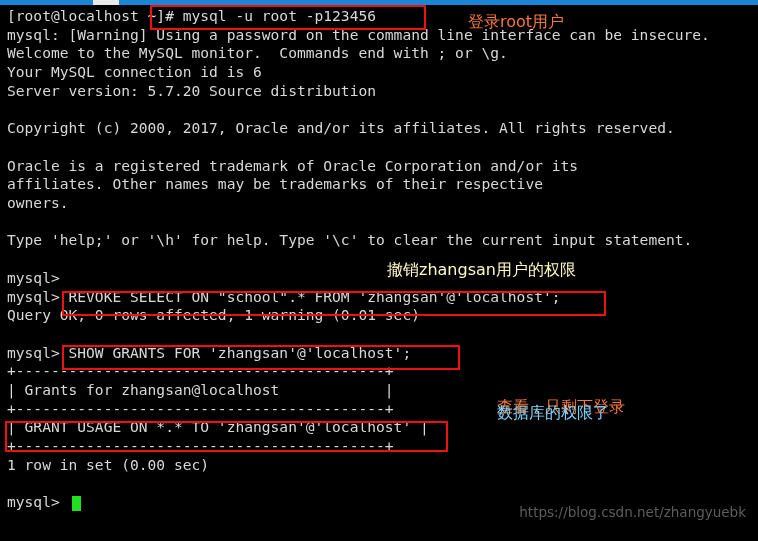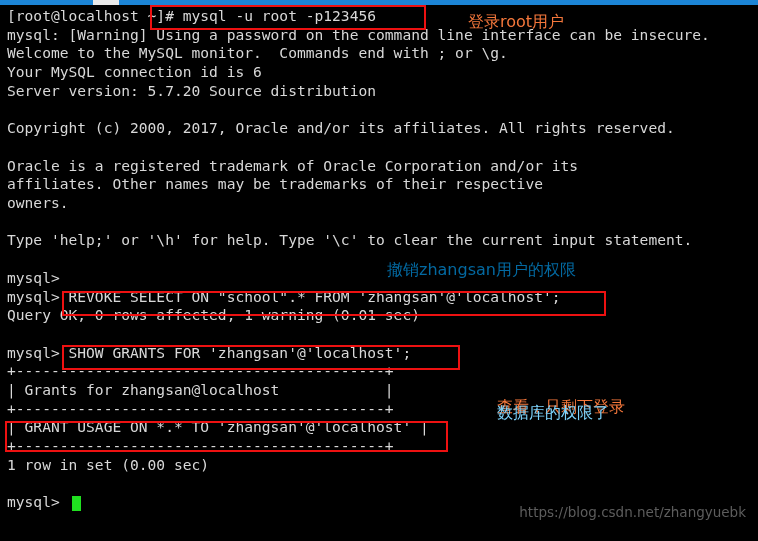--- a/index.html
+++ b/index.html
@@ -107,20 +107,20 @@
   <div id="term"><div class="tline" style="top: 2px;">[root@localhost ~]# mysql -u root -p123456</div><div class="tline" style="top: 20.7px;">mysql: [Warning] Using a password on the command line interface can be insecure.</div><div class="tline" style="top: 39.4px;">Welcome to the MySQL monitor.  Commands end with ; or \g.</div><div class="tline" style="top: 58.1px;">Your MySQL connection id is 6</div><div class="tline" style="top: 76.8px;">Server version: 5.7.20 Source distribution</div><div class="tline" style="top: 95.5px;"></div><div class="tline" style="top: 114.2px;">Copyright (c) 2000, 2017, Oracle and/or its affiliates. All rights reserved.</div><div class="tline" style="top: 132.9px;"></div><div class="tline" style="top: 151.6px;">Oracle is a registered trademark of Oracle Corporation and/or its</div><div class="tline" style="top: 170.3px;">affiliates. Other names may be trademarks of their respective</div><div class="tline" style="top: 189px;">owners.</div><div class="tline" style="top: 207.7px;"></div><div class="tline" style="top: 226.4px;">Type 'help;' or '\h' for help. Type '\c' to clear the current input statement.</div><div class="tline" style="top: 245.1px;"></div><div class="tline" style="top: 263.8px;">mysql&gt;</div><div class="tline" style="top: 282.5px;">mysql&gt; REVOKE SELECT ON "school".* FROM 'zhangsan'@'localhost';</div><div class="tline" style="top: 301.2px;">Query OK, 0 rows affected, 1 warning (0.01 sec)</div><div class="tline" style="top: 319.9px;"></div><div class="tline" style="top: 338.6px;">mysql&gt; SHOW GRANTS FOR 'zhangsan'@'localhost';</div><div class="tline" style="top: 357.3px;">+------------------------------------------+</div><div class="tline" style="top: 376px;">| Grants for zhangsan@localhost            |</div><div class="tline" style="top: 394.7px;">+------------------------------------------+</div><div class="tline" style="top: 413.4px;">| GRANT USAGE ON *.* TO 'zhangsan'@'localhost' |</div><div class="tline" style="top: 432.1px;">+------------------------------------------+</div><div class="tline" style="top: 450.8px;">1 row in set (0.00 sec)</div><div class="tline" style="top: 469.5px;"></div><div class="tline" style="top: 488.2px;">mysql&gt;</div></div>
 
   <div id="cursor" style="left: 72.1px; top: 496.2px; background: rgb(32, 224, 32);"></div>
 
   <div id="annotation-layer">
       <div class="redbox" style="left: 150px; top: 5px; width: 276px; height: 25px; border-color: rgb(238, 17, 17);"></div>
       <div class="redbox" style="left: 62px; top: 291px; width: 544px; height: 25px; border-color: rgb(238, 17, 17);"></div>
       <div class="redbox" style="left: 62px; top: 345px; width: 398px; height: 25px; border-color: rgb(238, 17, 17);"></div>
       <div class="redbox" style="left: 5px; top: 421px; width: 443px; height: 31px; border-color: rgb(238, 17, 17);"></div>
       <div class="note" style="left: 468px; top: 13px; color: rgb(244, 119, 59);">登录root用户</div>
-      <div class="note" style="left: 387px; top: 261px; color: #0369a1;">撤销zhangsan用户的权限</div>
+      <div class="note" style="left: 387px; top: 261px; color: #fef9c3;">撤销zhangsan用户的权限</div>
       <div class="note" style="left: 497px; top: 398px; color: rgb(244, 119, 59);">查看，只剩下登录</div>
       <div class="note" style="left: 497px; top: 404px; color: #7dd3fc;">数据库的权限了</div>
     </div>
 
   <div id="watermark" style="color: rgb(93, 93, 93);">https://blog.csdn.net/zhangyuebk</div>
 
 </div>
 
 </body></html>

